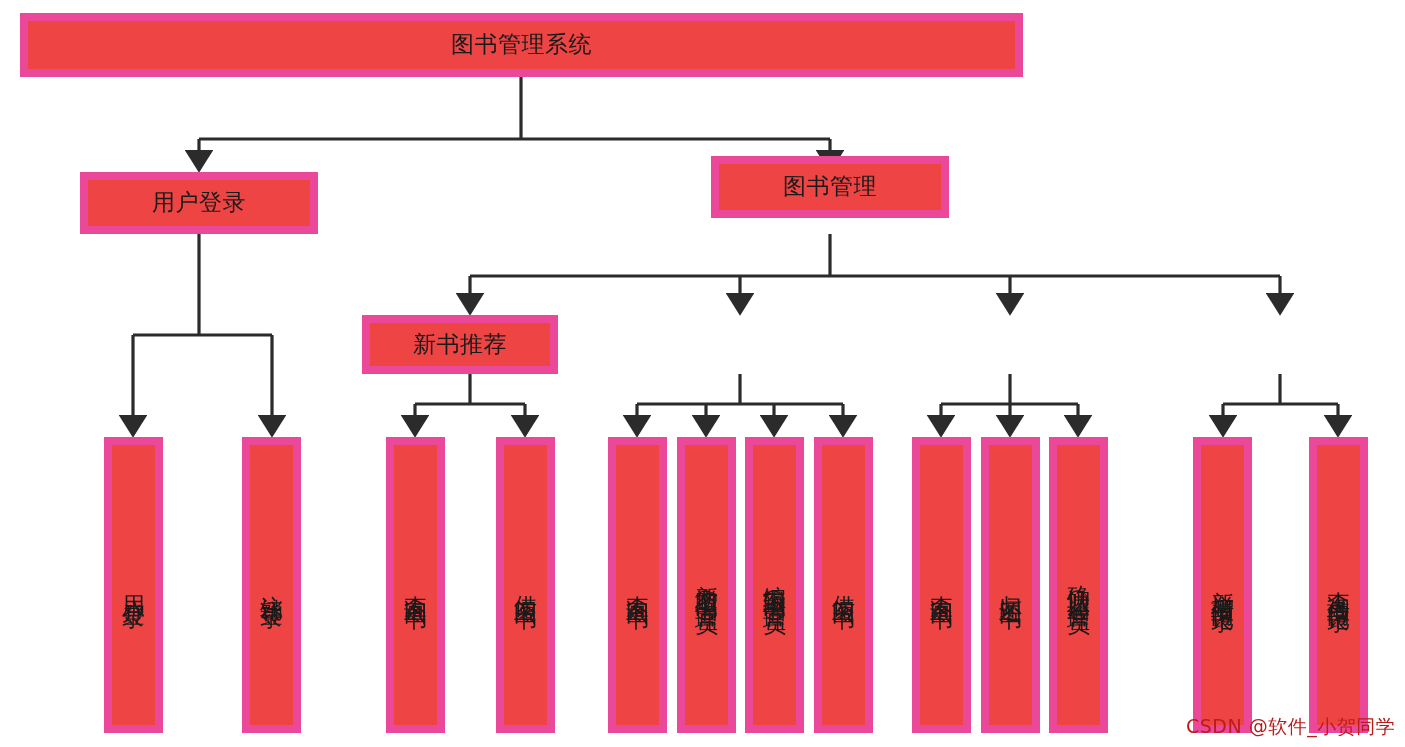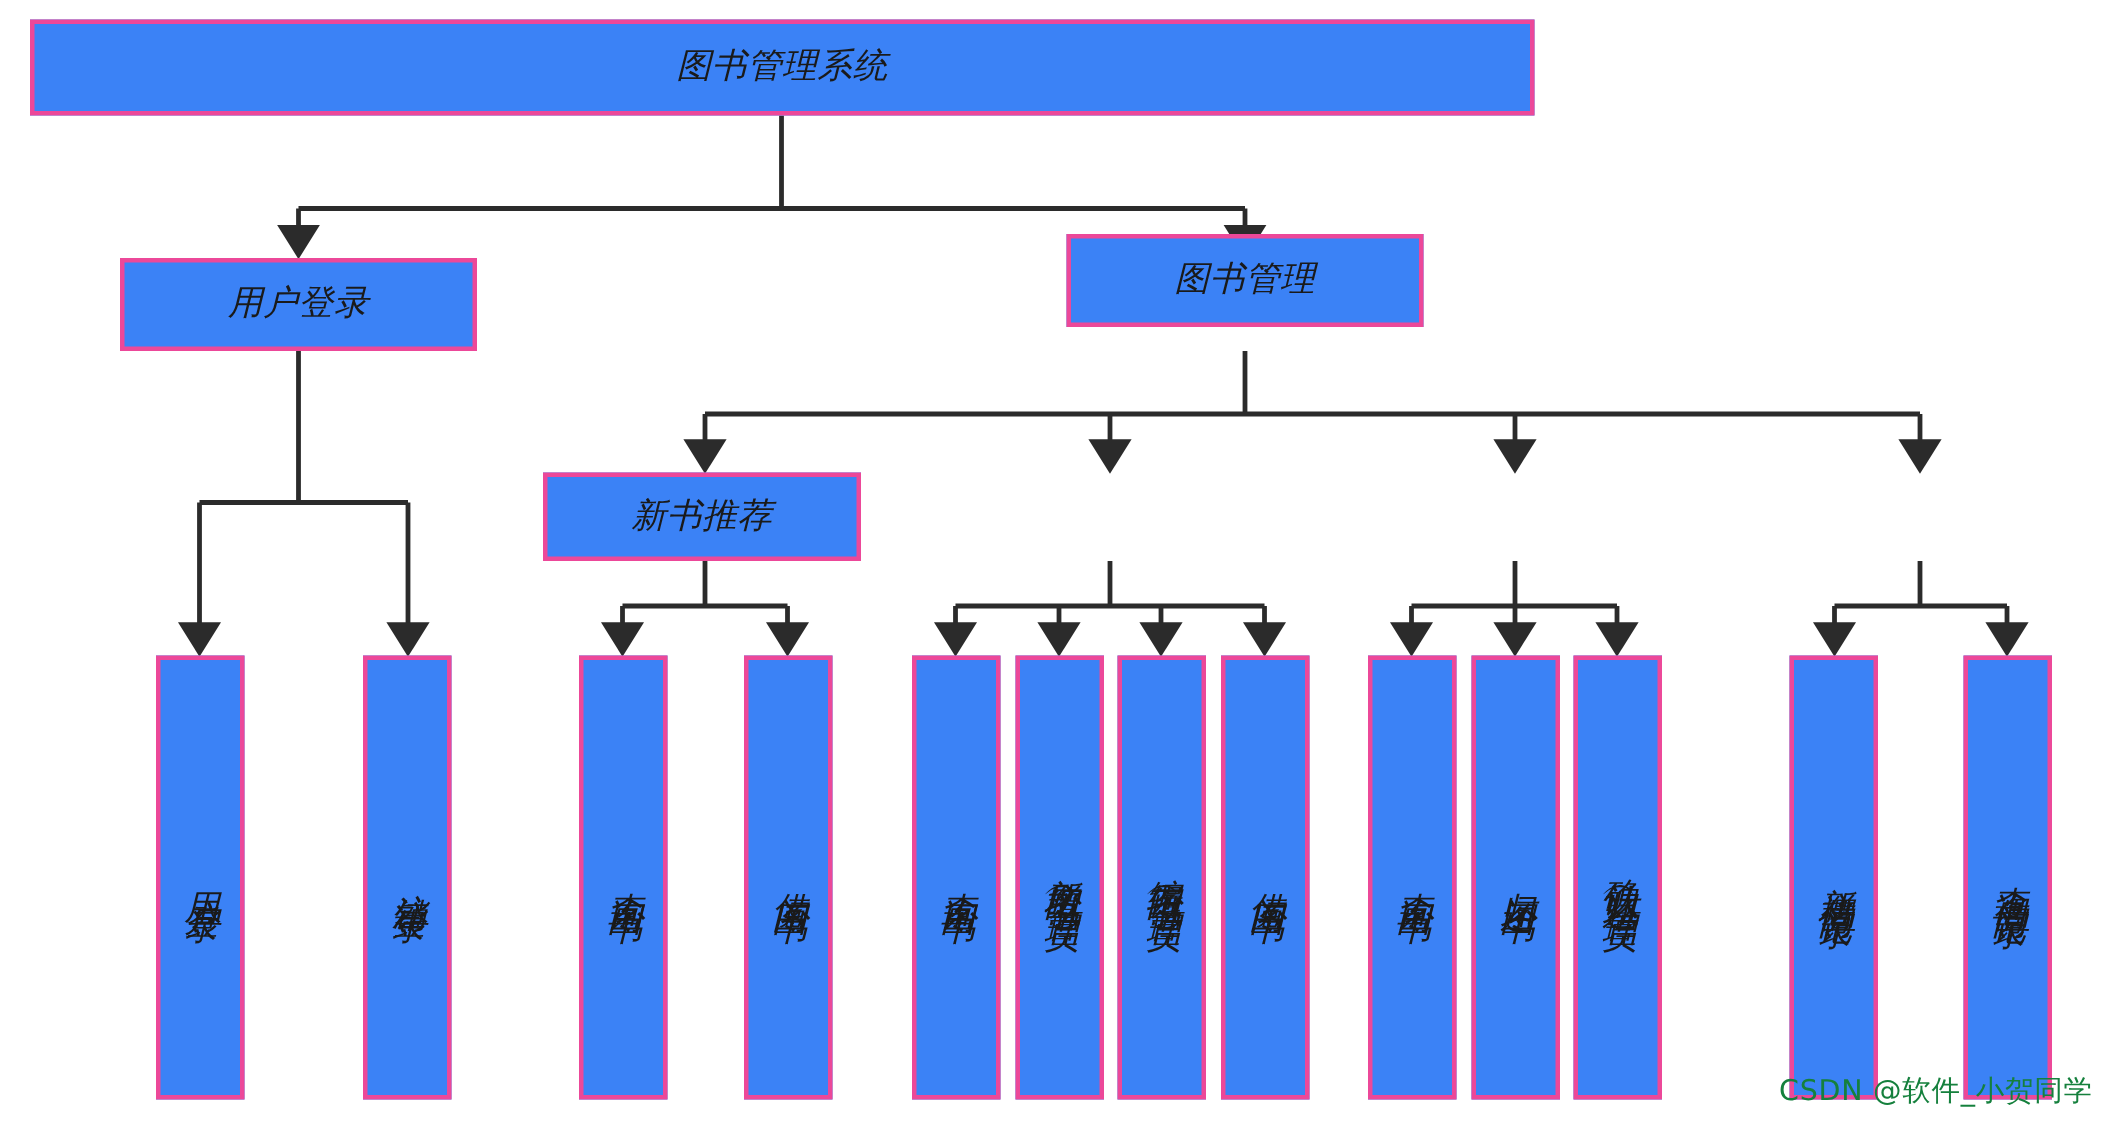--- a/index.html
+++ b/index.html
@@ -23,48 +23,47 @@
   svg.canvas {
     position: absolute;
     left: 0; top: 0;
     width: 1405px;
     height: 747px;
     display: block;
   }
   .node-box {
     position: absolute;
     box-sizing: border-box;
-    background: #3b82f6;
-    border: 3px solid #ec4899;
+    background: #ef4444;
+    border: 8px solid #ec4899;
     display: flex;
     align-items: center;
     justify-content: center;
     overflow: hidden;
-    font-style: italic;
   }
   .node-label-h {
     font-size: 23px;
     color: #1a1a1a;
     line-height: 1.1;
     white-space: nowrap;
     letter-spacing: 0.5px;
   }
   .node-label-v {
     font-size: 23px;
     color: #1a1a1a;
     writing-mode: vertical-rl;
     text-orientation: upright;
     letter-spacing: 4px;
     line-height: 1;
     white-space: nowrap;
   }
   .watermark {
     position: absolute;
     font-size: 19px;
-    color: #15803d;
+    color: #b91c1c;
     white-space: nowrap;
     left: 1186px;
     top: 714px;
     letter-spacing: 0.5px;
   }
 </style>
 </head>
 <body>
 
 <div id="diagram-root">
@@ -123,21 +122,21 @@
     <span class="node-label-h">图书管理系统</span>
   </div>
 
   <div class="node-box" style="left:80px; top:172px; width:238px; height:62px;">
     <span class="node-label-h">用户登录</span>
   </div>
   <div class="node-box" style="left:711px; top:156px; width:238px; height:62px;">
     <span class="node-label-h">图书管理</span>
   </div>
 
-  <div class="node-box" style="left:362px; top:315px; width:212px; height:59px;text-align:center;">
+  <div class="node-box" style="left:362px; top:315px; width:196px; height:59px;text-align:center;">
     <span class="node-label-h">新书推荐</span>
   </div>
 
   <div class="node-box" style="left:104px; top:437px; width:59px; height:296px;">
     <span class="node-label-v">用户登录</span>
   </div>
   <div class="node-box" style="left:242px; top:437px; width:59px; height:296px;">
     <span class="node-label-v">注销登录</span>
   </div>
 

